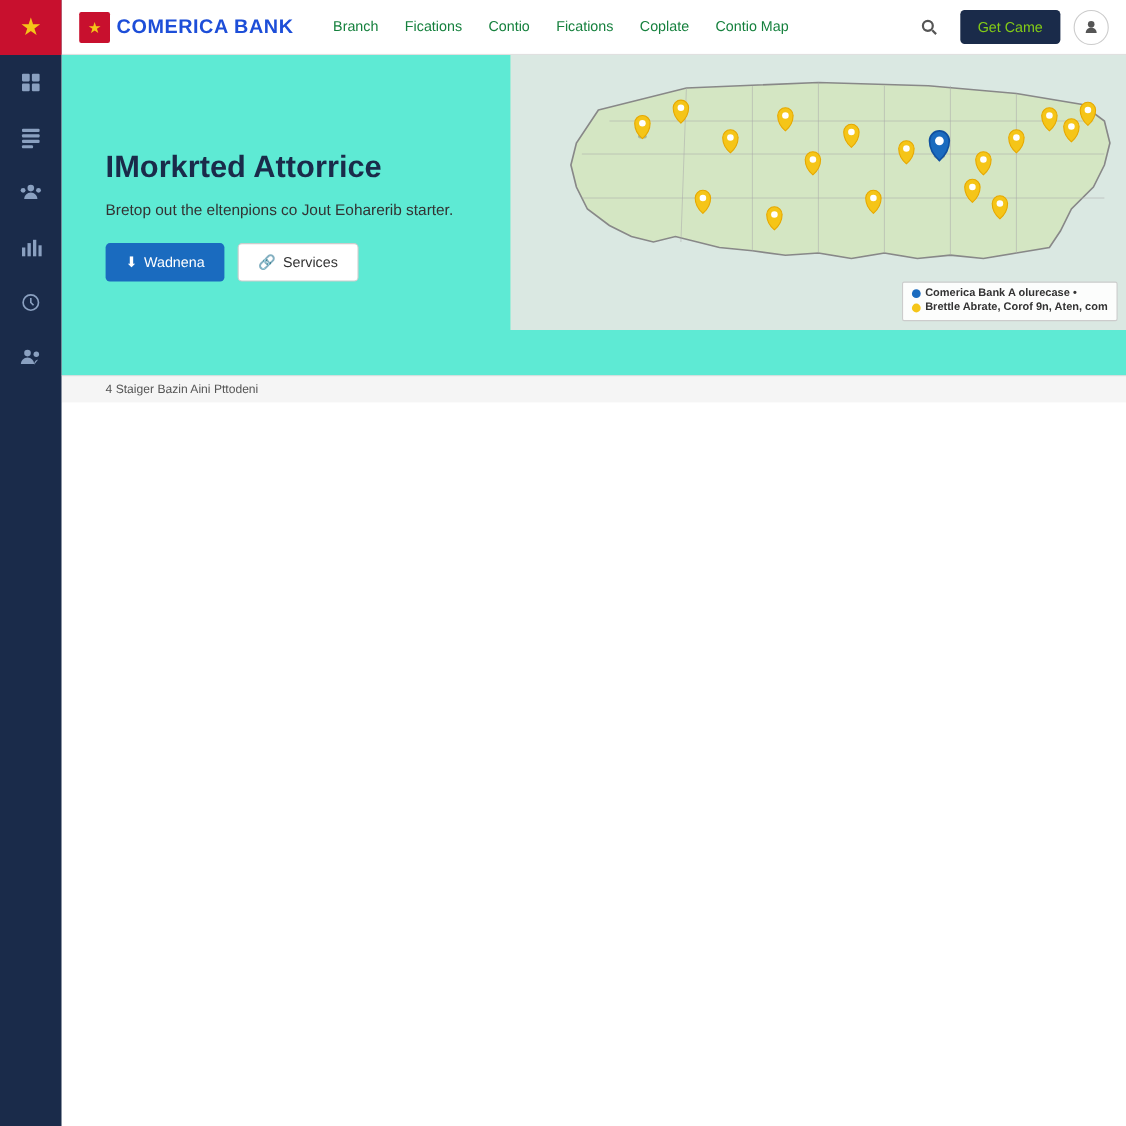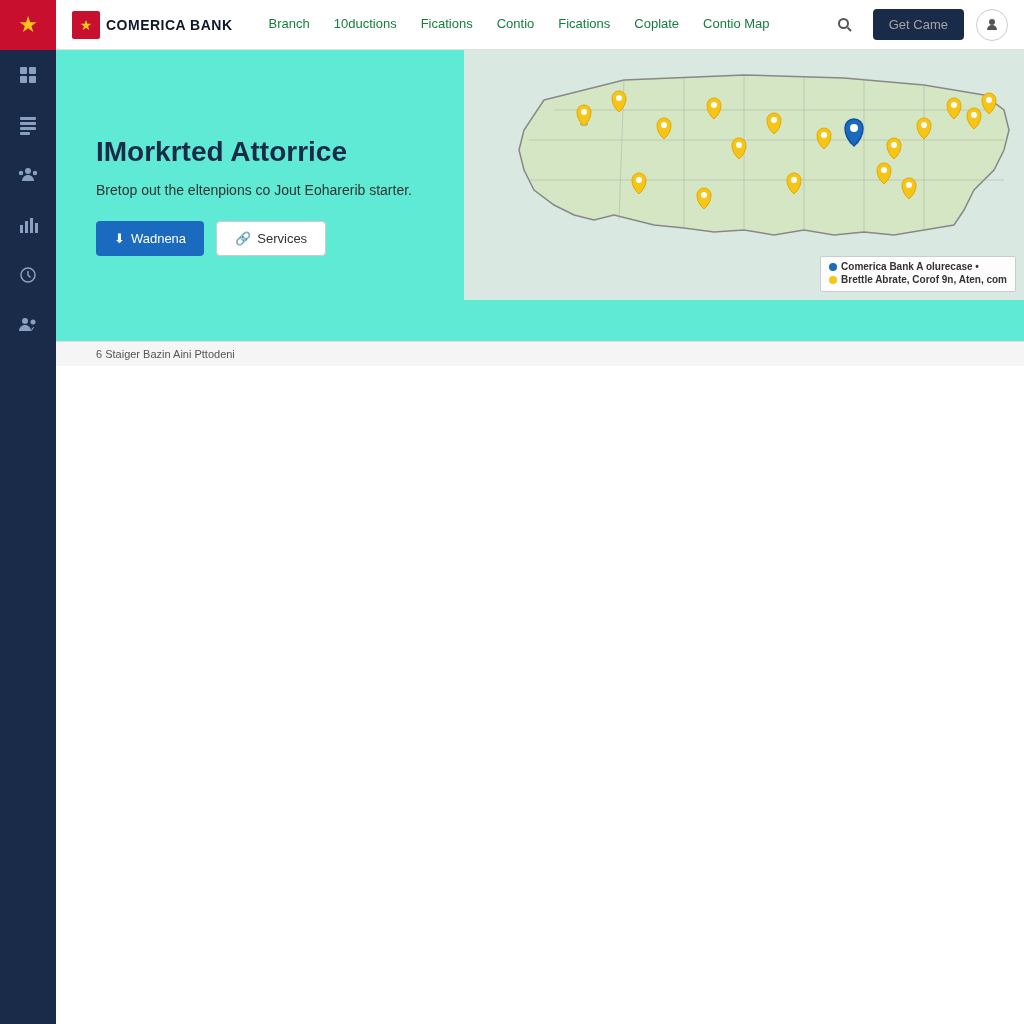--- a/index.html
+++ b/index.html
@@ -70,23 +70,23 @@
       width: 28px;
       height: 28px;
       background: #c8102e;
       border-radius: 2px;
       display: flex;
       align-items: center;
       justify-content: center;
     }
     .topnav-logo .logo-icon .star { color: #f5c518; font-size: 14px; }
     .topnav-logo .brand {
-      font-size: 14px;
+      font-size: 18px;
       font-weight: bold;
-      color: #0f172a;
+      color: #1d4ed8;
       letter-spacing: 0.5px;
     }
     .nav-links {
       display: flex;
       align-items: center;
       gap: 0;
       flex: 1;
     }
     .nav-link {
       padding: 0 12px;
@@ -110,21 +110,21 @@
       height: 32px;
       display: flex;
       align-items: center;
       justify-content: center;
       cursor: pointer;
       color: #555;
       font-size: 16px;
     }
     .get-started-btn {
       background: #1a2b4a;
-      color: #a3a3a3;
+      color: #84cc16;
       padding: 8px 16px;
       border: none;
       border-radius: 4px;
       font-size: 13px;
       cursor: pointer;
       white-space: nowrap;
     }
     .account-icon-btn {
       width: 32px;
       height: 32px;
@@ -322,21 +322,20 @@
 
   <nav class="topnav">
     <div class="topnav-logo">
       <div class="logo-icon">
         <span class="star">★</span>
       </div>
       <span class="brand">COMERICA BANK</span>
     </div>
     <div class="nav-links">
       <div class="nav-link">Branch</div>
-      <div class="nav-link">10ductions</div>
       <div class="nav-link">Fications</div>
       <div class="nav-link">Contio</div>
       <div class="nav-link">Fications</div>
       <div class="nav-link">Coplate</div>
       <div class="nav-link">Contio Map</div>
     </div>
     <div class="nav-right">
       <div class="search-icon-btn">
         <svg width="16" height="16" viewBox="0 0 16 16" fill="none" stroke="#555" stroke-width="2">
             <circle cx="6.5" cy="6.5" r="4.5"></circle>
@@ -476,19 +475,19 @@
           <div class="map-legend-item">
             <div class="legend-dot" style="background:#f5c518;"></div>
             <span>Brettle Abrate, Corof 9n, Aten, com</span>
           </div>
         </div>
       </div>
     </div>
   </div>
 
   <div class="results-bar">
-    <span>6 Staiger Bazin Aini Pttodeni</span>
+    <span>4 Staiger Bazin Aini Pttodeni</span>
   </div>
 
   <div class="content-area">
   </div>
 
 </div>
 
 </body></html>

